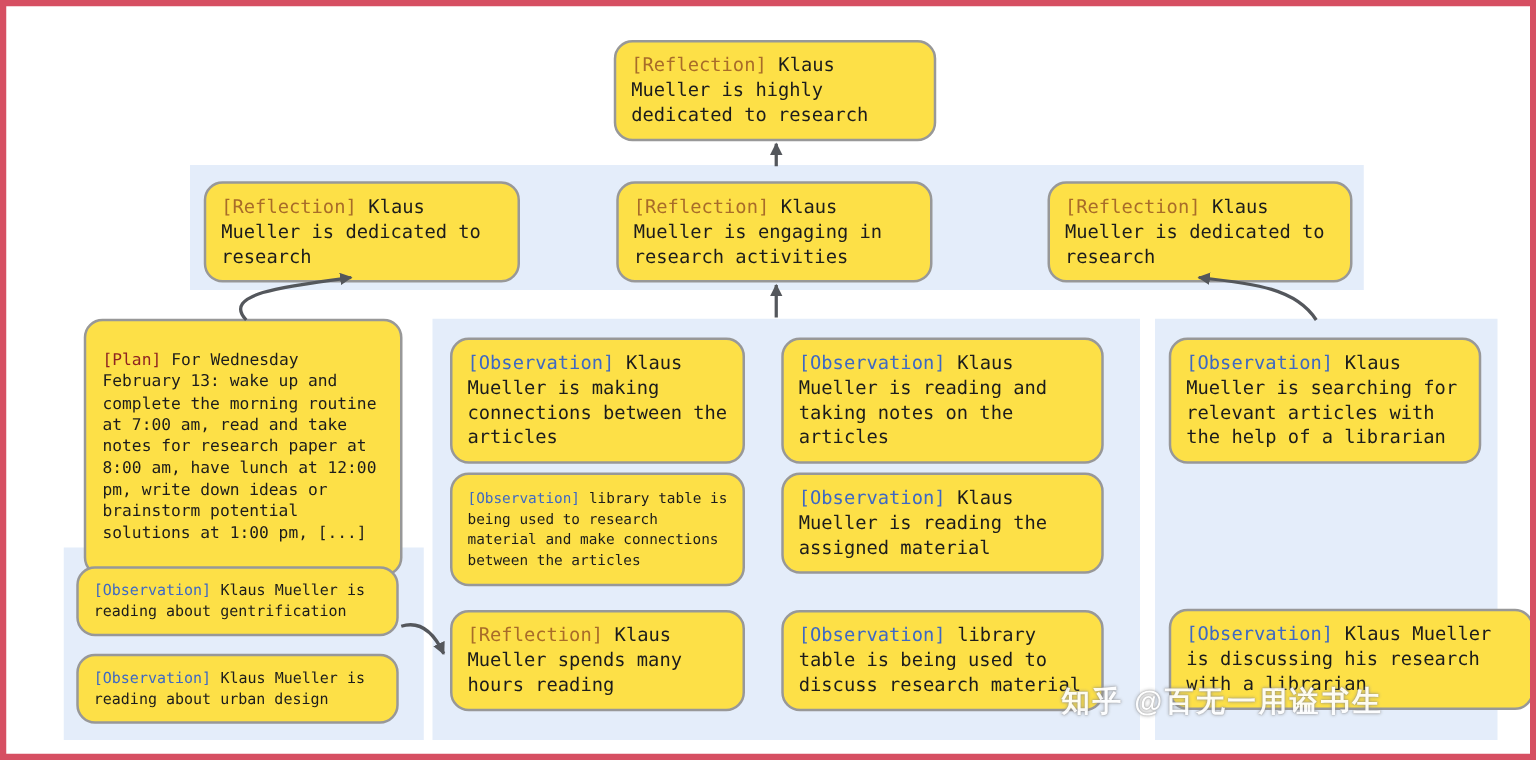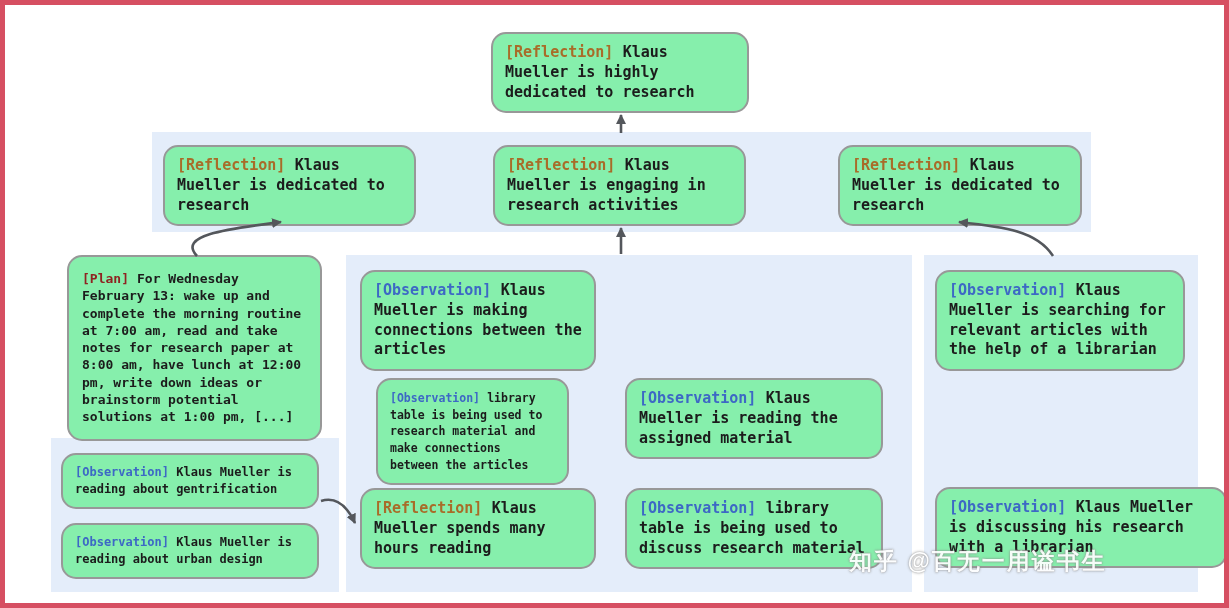--- a/index.html
+++ b/index.html
@@ -4,30 +4,30 @@
 <style>
   html,body { margin:0; padding:0; background:#fff; }
   .canvas {
     position:relative; width:1229px; height:608px; background:#fff;
     overflow:hidden; box-sizing:border-box;
     border:5px solid var(--frame-red, #d64f62);
     font-family:"DejaVu Sans Mono","Liberation Mono",monospace;
   }
   .band { position:absolute; background:var(--band-blue,#e4edfa); }
   .node {
-    position:absolute; box-sizing:border-box; background:#86efac;
+    position:absolute; box-sizing:border-box; background:#fde047;
     border:2.5px solid var(--box-border,#989898); border-radius:15px;
-    padding:9px 12px; font-weight:bold; color:var(--text-black,#1c1c1c);
+    padding:9px 12px; font-weight:normal; color:var(--text-black,#1c1c1c);
     font-size:15px; line-height:1.32; z-index:2;
   }
   .node .tag { margin-right:0.62em; }
   .node.reflection  .tag { color:var(--tag-reflection,#a86c29); }
   .node.observation .tag { color:var(--tag-observation,#3d68c5);text-align:center; }
   .node.plan        .tag { color:var(--tag-plan,#8f2321); }
-  .node.plan   { font-size:13px; line-height:1.33; padding:13px 13px; }
+  .node.plan   { font-size:13px; line-height:1.33; padding:23px 13px; }
   .node.small  { font-size:12px;  line-height:1.4;  padding:9px 12px; }
   .node.small2 { font-size:11.5px;line-height:1.45; padding:10px 12px; }
   .edges { position:absolute; left:0; top:0; z-index:3; pointer-events:none; }
   .edges path.edge { fill:none; stroke:var(--arrow-gray,#54575c); stroke-width:2.6px; }
   .edges marker path { fill:var(--arrow-gray,#54575c); stroke:none; }
   .watermark {
     position:absolute; left:844px; top:541px; z-index:5;
     font-family:"Liberation Sans",sans-serif; font-weight:bold;
     font-size:23px; letter-spacing:2px; white-space:nowrap;
     color:var(--watermark-white,#fff); opacity:.92;
@@ -78,27 +78,30 @@
   <div class="node observation small" style="left:56px;top:448px;width:258px">
     <span class="tag">[Observation]</span><span class="txt">Klaus Mueller is reading about gentrification</span>
   </div>
   <div class="node observation small" style="left:56px;top:518px;width:258px">
     <span class="tag">[Observation]</span><span class="txt">Klaus Mueller is reading about urban design</span>
   </div>
 
   <div class="node observation" style="left:355px;top:265px;width:236px">
     <span class="tag">[Observation]</span><span class="txt">Klaus Mueller is making connections between the articles</span>
   </div>
-  <div class="node observation small2" style="left:371px;top:373px;width:193px">
+  <div class="node observation small2" style="left:355px;top:373px;width:236px">
     <span class="tag">[Observation]</span><span class="txt">library table is being used to research material and make connections between the articles</span>
   </div>
   <div class="node reflection" style="left:355px;top:483px;width:236px">
     <span class="tag">[Reflection]</span><span class="txt">Klaus Mueller spends many hours reading</span>
   </div>
 
+  <div class="node observation" style="left:620px;top:265px;width:258px">
+    <span class="tag">[Observation]</span><span class="txt">Klaus Mueller is reading and taking notes on the articles</span>
+  </div>
   <div class="node observation" style="left:620px;top:483px;width:258px">
     <span class="tag">[Observation]</span><span class="txt">library table is being used to discuss research material</span>
   </div>
   <div class="node observation" style="left:620px;top:373px;width:258px">
     <span class="tag">[Observation]</span><span class="txt">Klaus Mueller is reading the assigned material</span>
   </div>
 
   <div class="node observation" style="left:930px;top:265px;width:250px">
     <span class="tag">[Observation]</span><span class="txt">Klaus Mueller is searching for relevant articles with the help of a librarian</span>
   </div>

